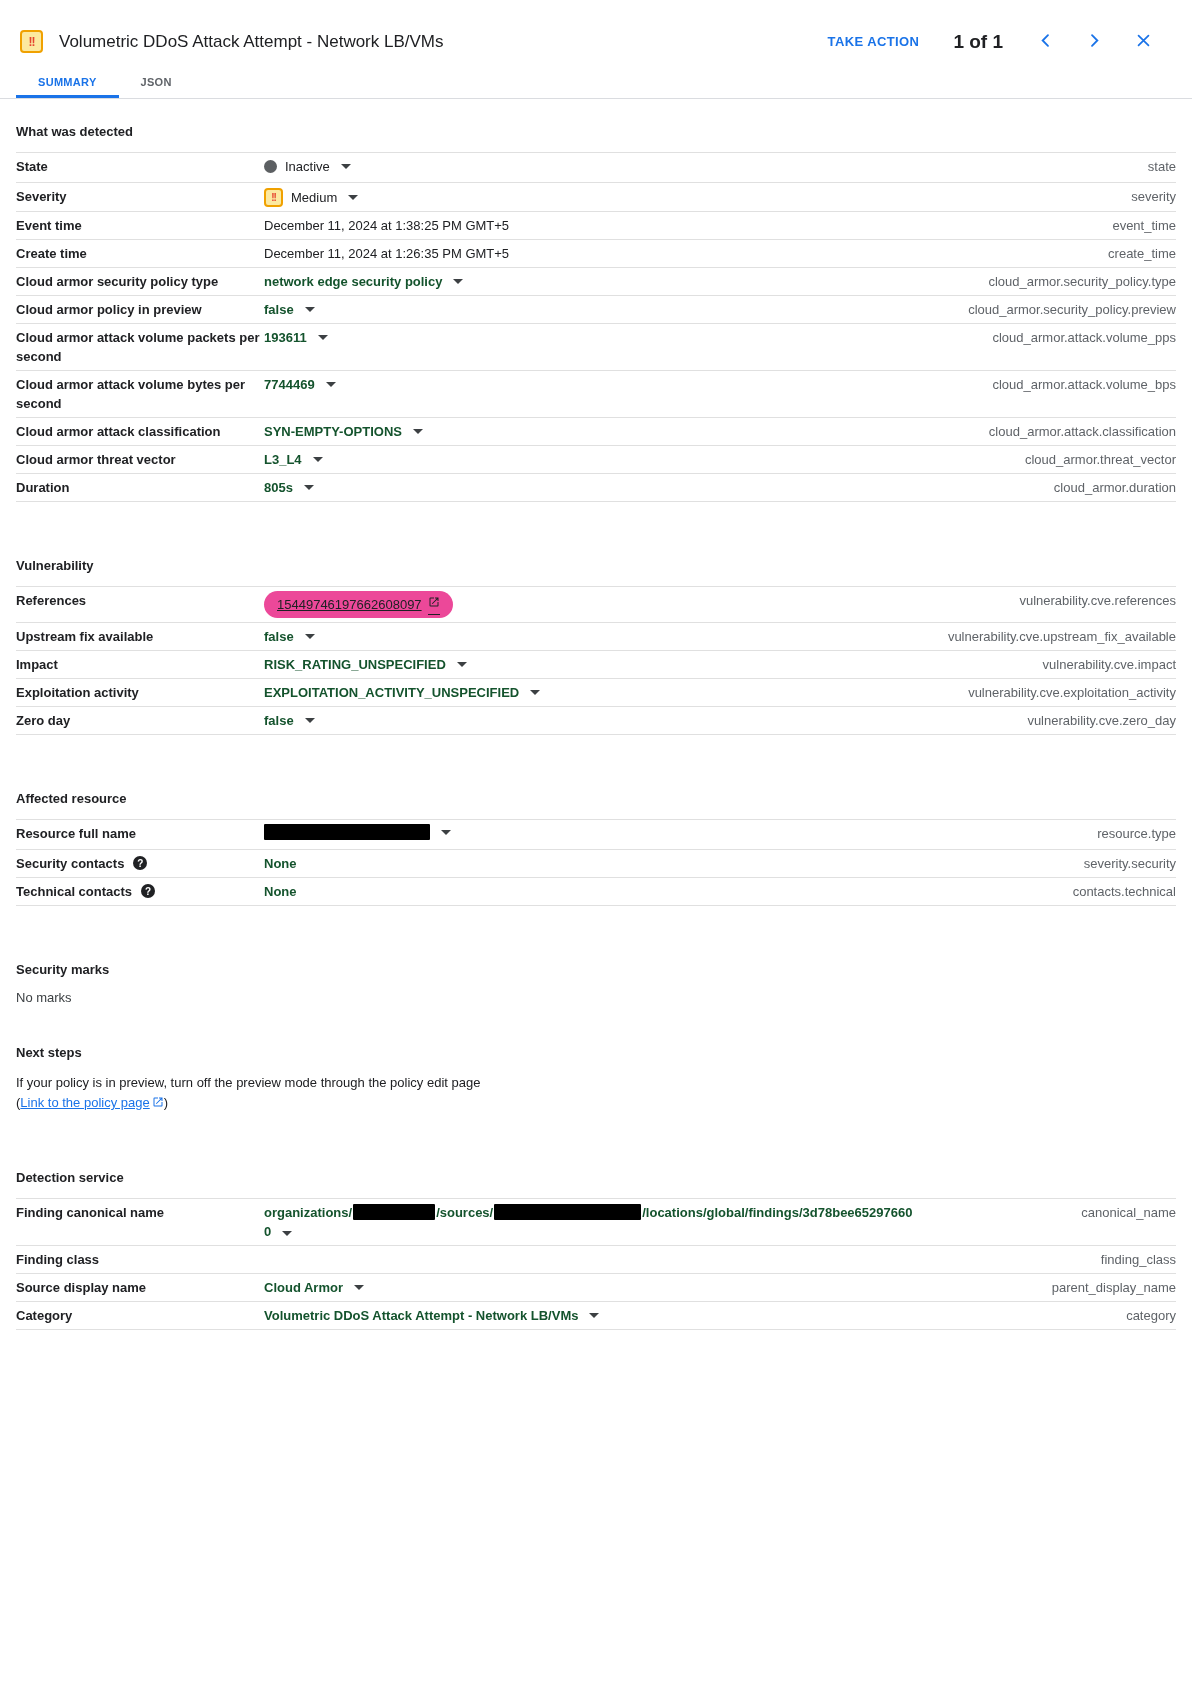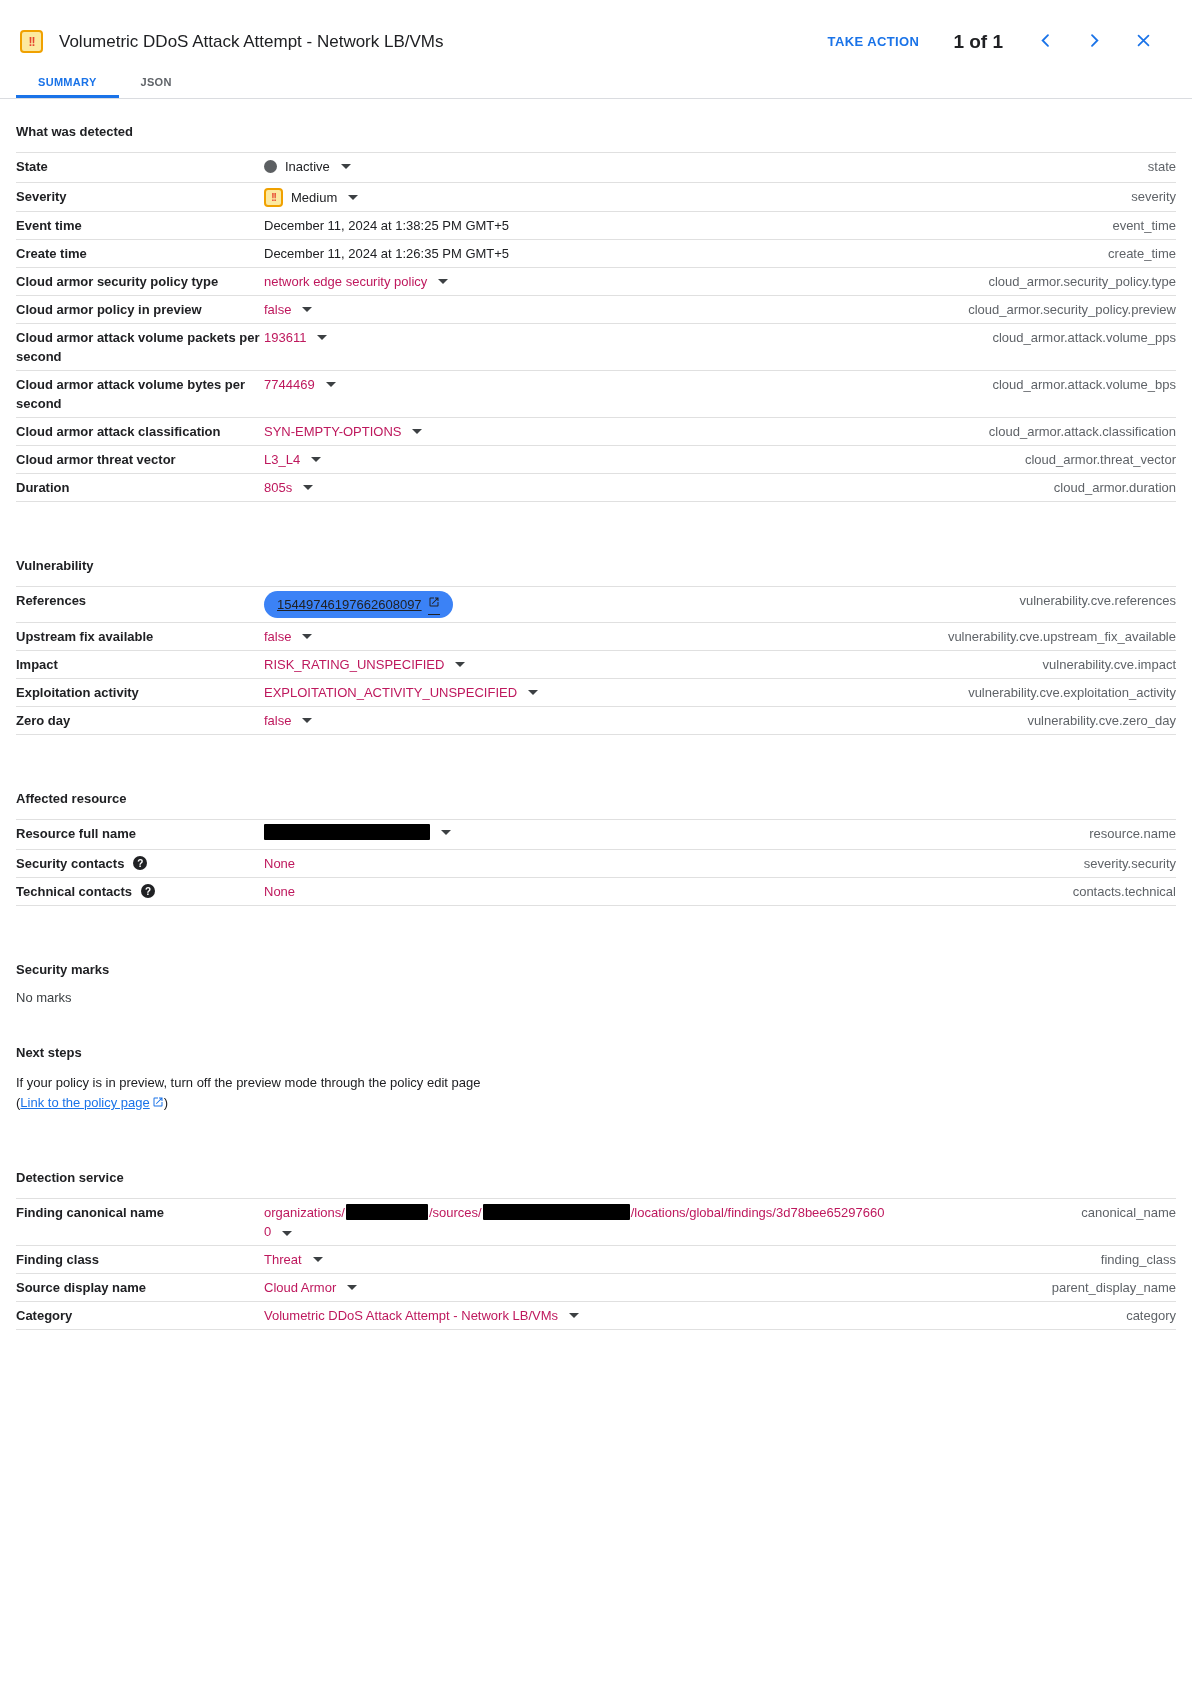--- a/index.html
+++ b/index.html
@@ -36,26 +36,26 @@
   
   .rows{border-top:1px solid #e0e0e0;}
   .row{display:flex;align-items:flex-start;border-bottom:1px solid #e0e0e0;padding:4px 0;}
   .cell-label{flex:none;width:248px;font-size:13px;line-height:19px;font-weight:bold;color:#202124;
     display:flex;align-items:flex-start;}
   .help{flex:none;display:inline-flex;align-items:center;justify-content:center;width:14px;height:14px;
     border-radius:50%;background:#202124;color:#fff;font-size:10px;font-weight:bold;margin:2px 0 0 9px;cursor:pointer;}
   .cell-value{flex:1;font-size:13px;line-height:19px;min-width:0;padding-right:20px;}
   .cell-key{flex:none;margin-left:auto;font-size:13px;line-height:19px;color:#5f6368;white-space:nowrap;}
   .v-dark{color:#202124;}
-  .v-gray{color:#be185d;}
+  .v-gray{color:#14532d;font-weight:bold;}
   .value-drop{display:inline-flex;align-items:center;cursor:pointer;}
   .caret{width:0;height:0;border-left:5px solid transparent;border-right:5px solid transparent;
     border-top:5px solid #3c4043;display:inline-block;margin-left:11px;flex:none;}
   .state-dot{width:13px;height:13px;border-radius:50%;background:#5c5f62;display:inline-block;margin-right:8px;flex:none;}
-  .chip{display:inline-flex;align-items:center;background:#3b82f6;border-radius:14px;padding:3px 13px;
+  .chip{display:inline-flex;align-items:center;background:#ec4899;border-radius:14px;padding:3px 13px;
     color:#202124;font-size:13px;cursor:pointer;text-decoration:none;}
   .chip .chip-text{text-decoration:underline;}
   .chip .launch{margin-left:6px;border-bottom:1px solid #202124;padding-bottom:1px;}
   .redact{display:inline-block;height:16px;background:#000;vertical-align:middle;border-radius:1px;}
   .canon{display:inline;color:#5f6368;}
   .canon .redact{margin:0 1px;vertical-align:-3px;}
 </style>
 </head>
 <body>
 
@@ -270,21 +270,21 @@
     <h2 class="sec-title">Affected resource</h2>
     <div class="rows">
         <div class="row">
           <div class="cell-label">
             <span>Resource full name</span>
           </div>
           <div class="cell-value"><span class="value-drop">
               <span class="redact" style="width: 166px;"></span>
               <span class="caret"></span>
             </span></div>
-          <div class="cell-key">resource.name</div>
+          <div class="cell-key">resource.type</div>
         </div>
         <div class="row">
           <div class="cell-label">
             <span>Security contacts</span>
             <span class="help">?</span>
           </div>
           <div class="cell-value"><span class="v-gray">None</span></div>
           <div class="cell-key">severity.security</div>
         </div>
         <div class="row">
@@ -317,24 +317,20 @@
           <div class="cell-label">
             <span>Finding canonical name</span>
           </div>
           <div class="cell-value"><span class="canon value-drop" style="display: inline;"><span class="v-gray">organizations/</span><span class="redact" style="width: 82px;"></span><span class="v-gray">/sources/</span><span class="redact" style="width: 147px;"></span><span class="v-gray">/locations/global/findings/3d78bee65297660</span><br><span class="v-gray">0</span><span class="caret"></span></span></div>
           <div class="cell-key">canonical_name</div>
         </div>
         <div class="row">
           <div class="cell-label">
             <span>Finding class</span>
           </div>
-          <div class="cell-value"><span class="value-drop">
-              <span class="v-gray">Threat</span>
-              <span class="caret"></span>
-            </span></div>
           <div class="cell-key">finding_class</div>
         </div>
         <div class="row">
           <div class="cell-label">
             <span>Source display name</span>
           </div>
           <div class="cell-value"><span class="value-drop">
               <span class="v-gray">Cloud Armor</span>
               <span class="caret"></span>
             </span></div>

